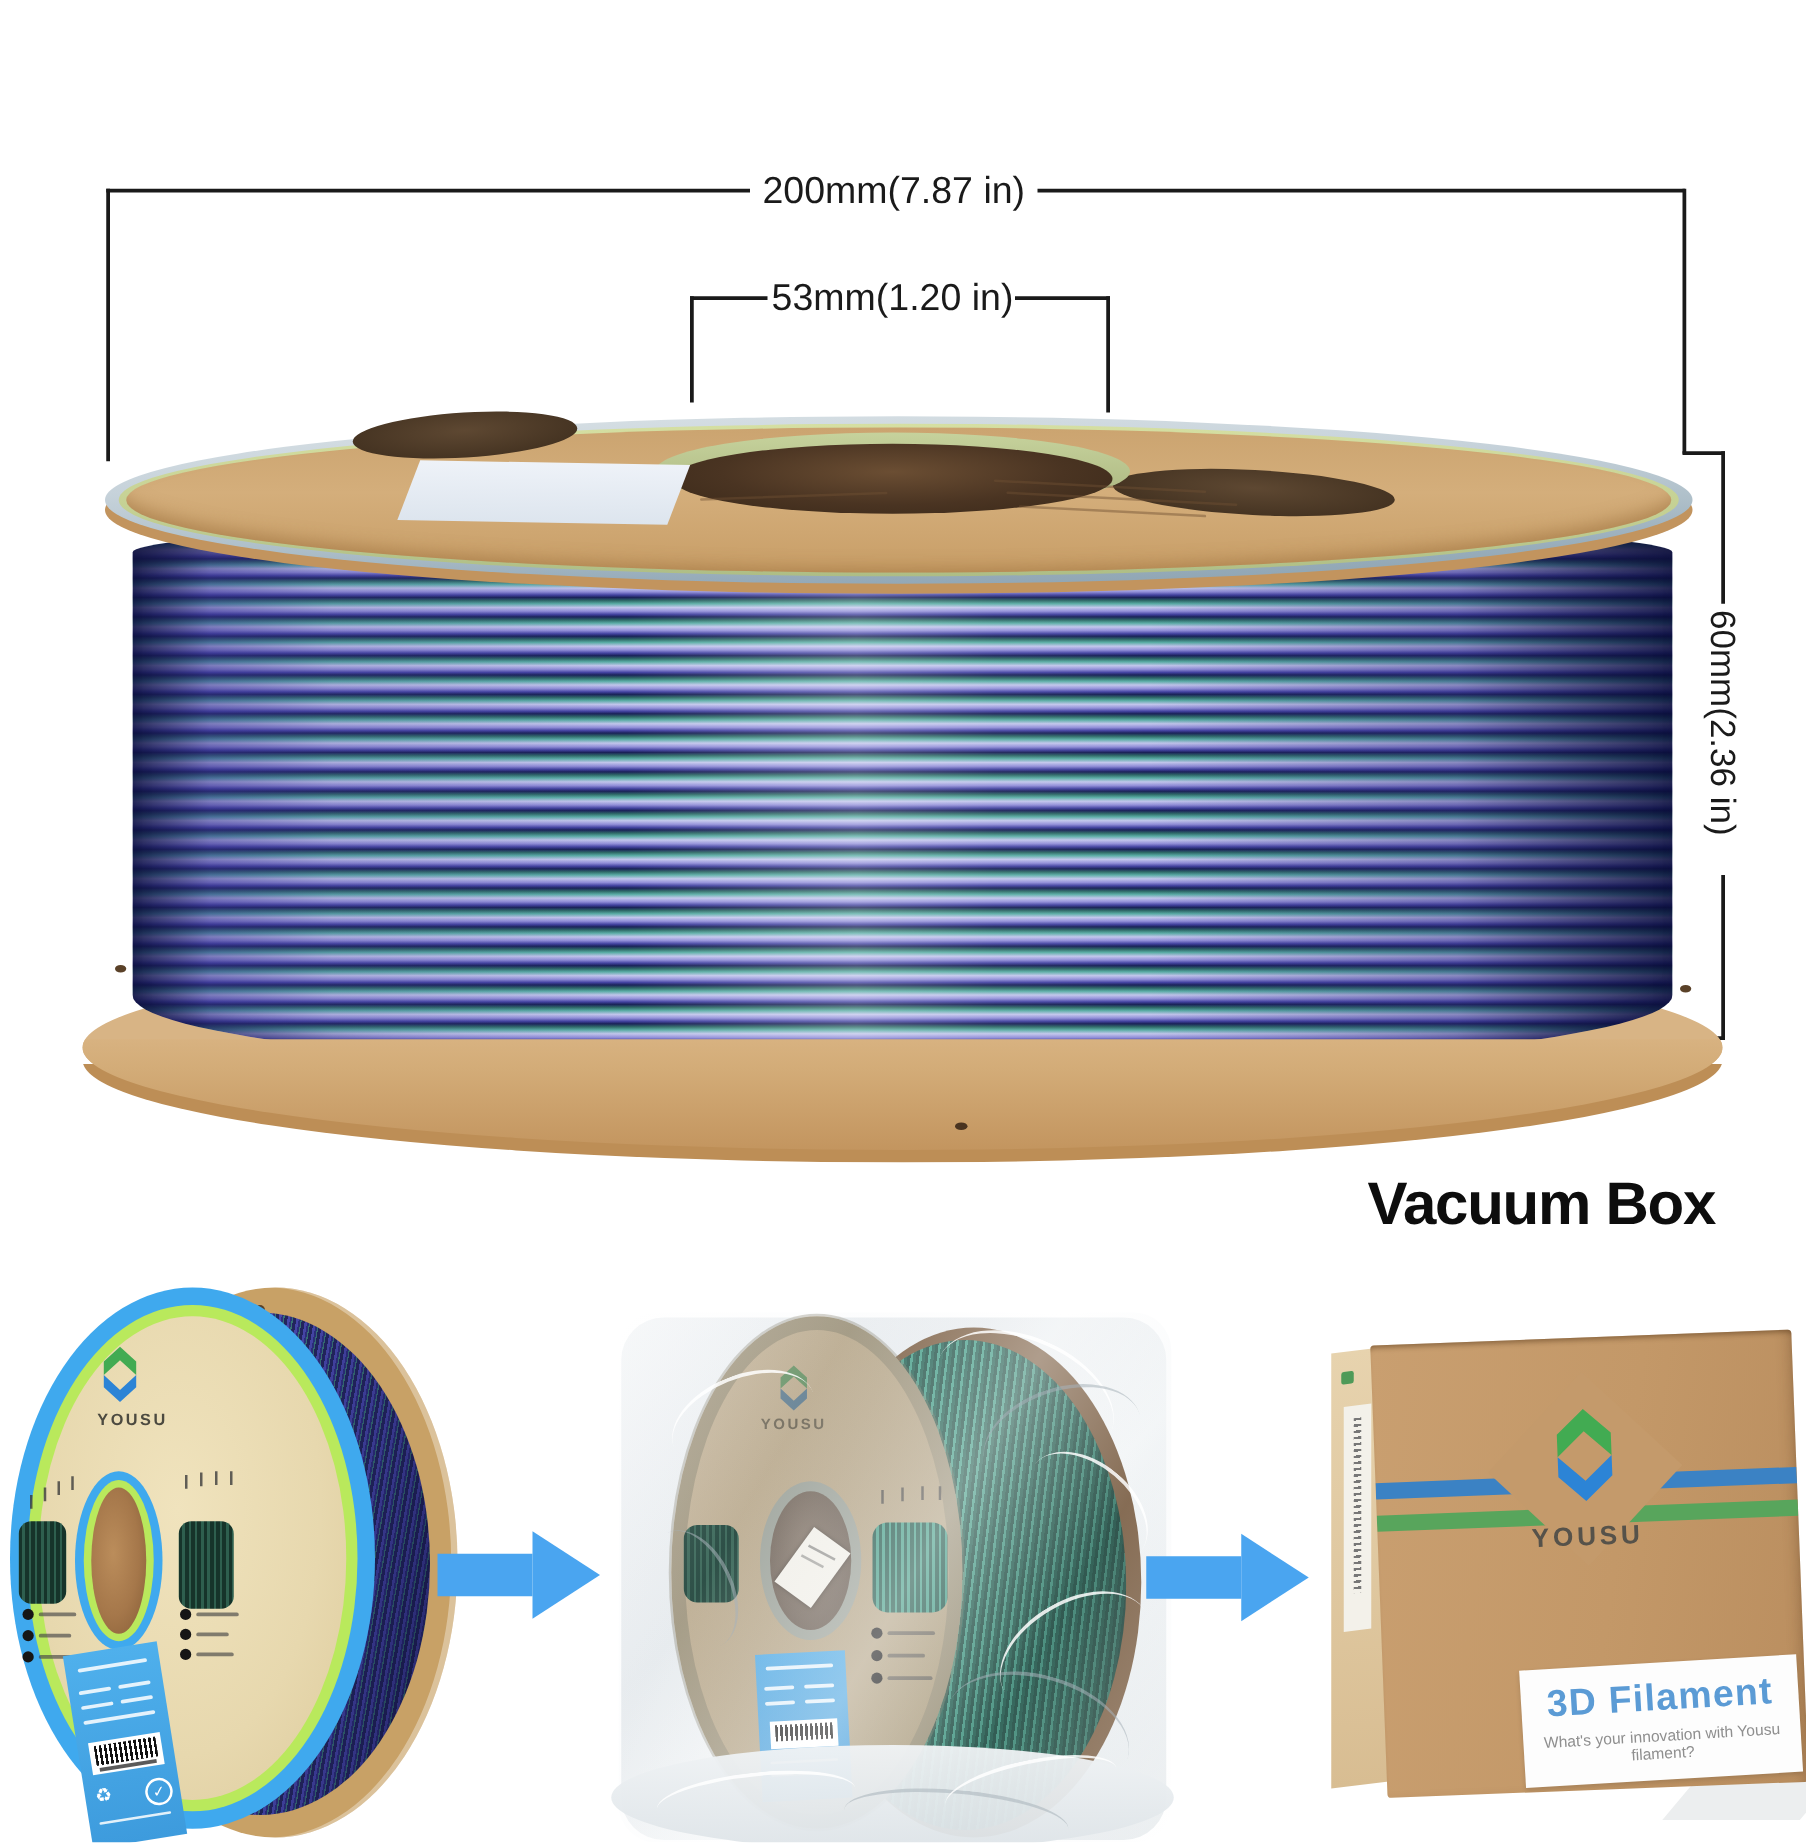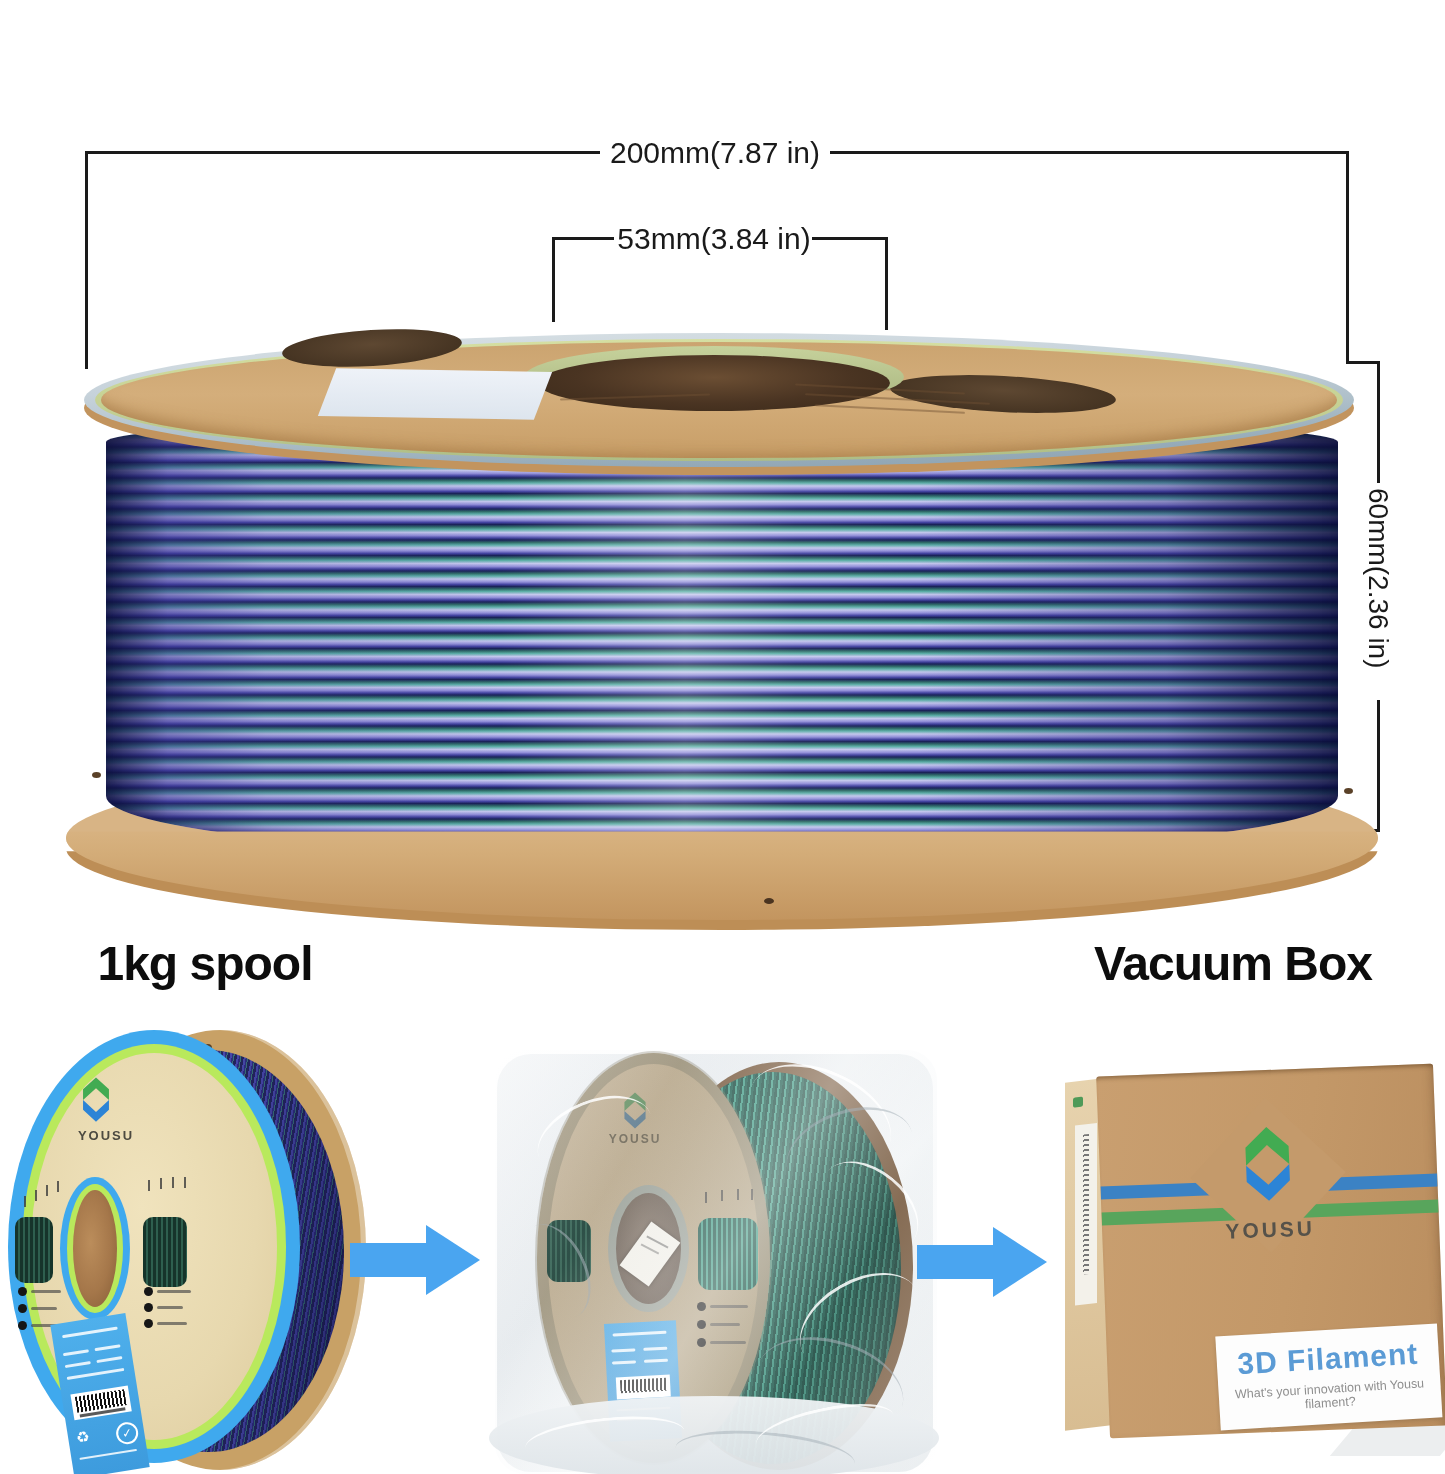--- a/index.html
+++ b/index.html
@@ -28,21 +28,21 @@
 
 
   <div class="hline" style="left:85px;top:151px;width:515px;"></div>
   <div class="hline" style="left:830px;top:151px;width:518px;"></div>
   <div class="dimtext" style="left:715px;top:136px;transform:translateX(-50%);">200mm(7.87 in)</div>
   <div class="vline" style="left:85px;top:151px;height:218px;"></div>
   <div class="vline" style="left:1346px;top:151px;height:212px;"></div>
 
   <div class="hline" style="left:552px;top:237px;width:62px;"></div>
   <div class="hline" style="left:812px;top:237px;width:76px;"></div>
-  <div class="dimtext" style="left:714px;top:222px;transform:translateX(-50%);">53mm(3.84 in)</div>
+  <div class="dimtext" style="left:714px;top:222px;transform:translateX(-50%);">53mm(1.20 in)</div>
   <div class="vline" style="left:552px;top:237px;height:85px;"></div>
   <div class="vline" style="left:885px;top:237px;height:93px;"></div>
 
   <div class="hline" style="left:1346px;top:361px;width:34px;"></div>
   <div class="vline" style="left:1377px;top:361px;height:122px;"></div>
   <div class="dimtext" style="left:1362px;top:488px;height:210px;writing-mode:vertical-rl;font-size:28px;">60mm(2.36 in)</div>
   <div class="vline" style="left:1377px;top:700px;height:132px;"></div>
   <div class="hline" style="left:1342px;top:829px;width:38px;"></div>
 
   <div class="abs" style="left:0;top:320px;width:1445px;height:610px;">
@@ -93,21 +93,20 @@
     <div class="abs" style="left:327px;top:50px;width:216px;height:48px;
                 transform:rotate(1deg) skewX(-20deg);
                 background:linear-gradient(180deg,#eef2f8 0%,#dde5ee 100%);"></div>
 
     <div class="printline" style="left:560px;top:76px;width:150px;transform:rotate(-2deg);"></div>
     <div class="printline" style="left:795px;top:68px;width:170px;transform:rotate(3deg);"></div>
     <div class="printline" style="left:805px;top:78px;width:185px;transform:rotate(3deg);"></div>
     <div class="printline" style="left:815px;top:88px;width:150px;transform:rotate(3deg);"></div>
   </div>
 
-  <div class="feature-label" style="left:205px;top:936px;">1kg spool</div>
   <div class="feature-label" style="left:1233px;top:936px;">Vacuum Box</div>
 
   <div class="abs" style="left:8px;top:1028px;width:475px;height:446px;">
 
     <div class="ellipse" style="left:66px;top:2px;width:292px;height:440px;background:#c8a166;
                 box-shadow:inset -5px 0 0 rgba(255,255,255,.35);"></div>
     <div class="ellipse" style="left:196px;top:16px;width:8px;height:8px;background:#5a4128;"></div>
     <div class="ellipse" style="left:248px;top:40px;width:8px;height:8px;background:#5a4128;"></div>
 
     <div class="ellipse" style="left:64px;top:22px;width:272px;height:402px;

